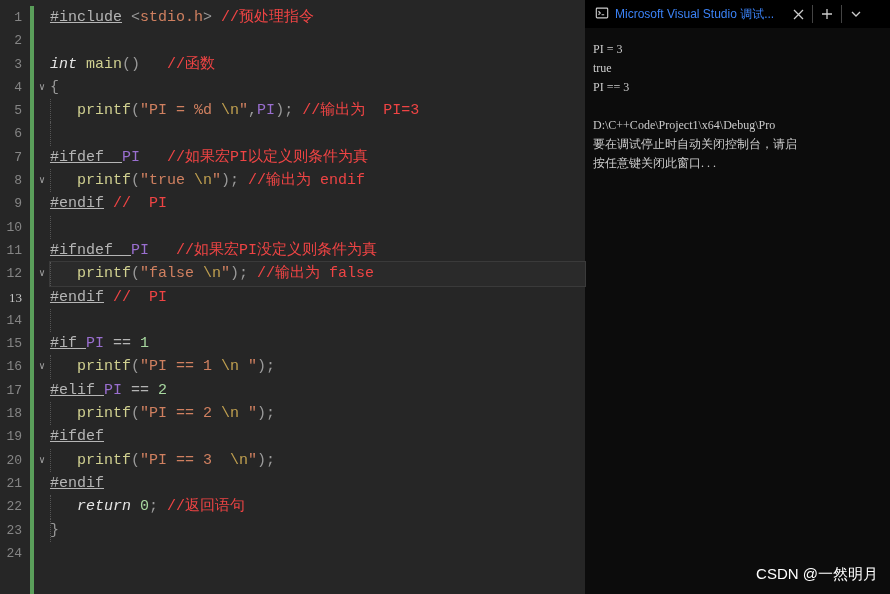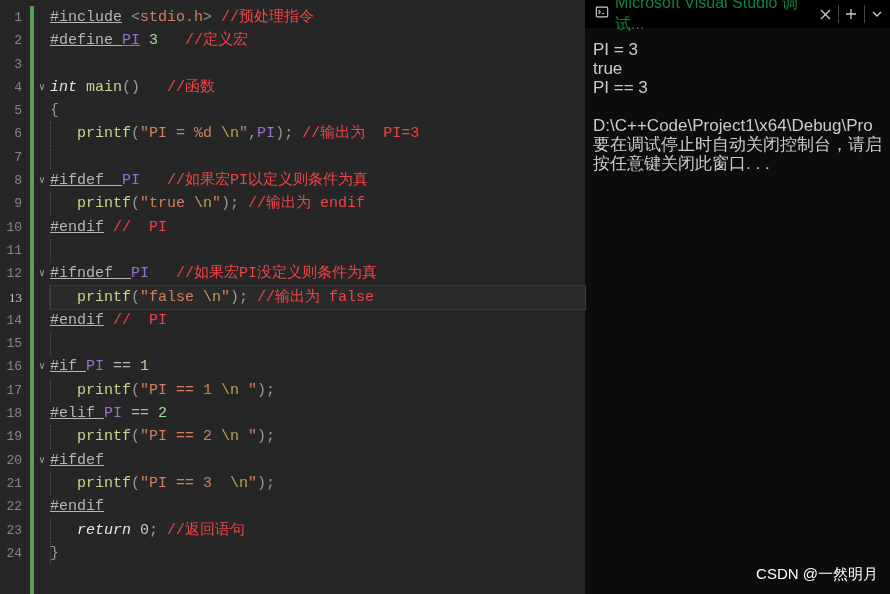--- a/index.html
+++ b/index.html
@@ -91,23 +91,23 @@
   flex: 1;
   background: #0c0c0c;
   display: flex;
   flex-direction: column;
 }
 .term-tabs {
   height: 28px;
   background: #000;
   display: flex;
   align-items: center;
-  color: #15803d;
+  color: #3b82f6;
   font-family: 'Segoe UI', sans-serif;
-  font-size: 16px;
+  font-size: 12px;
 }
 .term-tab {
   display: flex;
   align-items: center;
   gap: 6px;
   padding: 0 10px;
   height: 100%;
 }
 .term-tab svg { width: 14px; height: 14px; }
 .term-close, .term-add, .term-drop {
@@ -119,22 +119,22 @@
   color: #ccc;
 }
 .term-divider {
   width: 1px;
   height: 18px;
   background: #444;
 }
 .term-body {
   padding: 12px 8px;
   color: #cccccc;
-  font-size: 17px;
-  font-family: Liberation Sans, sans-serif;
+  font-size: 12px;
+  font-family: Liberation Serif, serif;
   white-space: pre-wrap;
   line-height: 19px;
 }
 .watermark {
   position: absolute;
   right: 12px;
   bottom: 10px;
   color: #ffffff;
   font-family: 'Microsoft YaHei', sans-serif;
   font-size: 15px;
@@ -192,21 +192,20 @@
       <div class="fold"></div>
       <div class="fold"></div>
       <div class="fold">∨</div>
       <div class="fold"></div>
       <div class="fold"></div>
       <div class="fold"></div>
       <div class="fold"></div>
     </div>
   <div class="code" id="code">
       <div class="line"><span class="pp">#include</span><span class="pn"> &lt;</span><span class="inc">stdio.h</span><span class="pn">&gt; </span><span class="cmt">//预处理指令</span></div>
-      <div class="line"><span class="pp">#define </span><span class="mac" style="text-decoration: underline;">PI</span><span> </span><span class="num">3</span><span>   </span><span class="cmt">//定义宏</span></div>
       <div class="line"></div>
       <div class="line"><span class="kw">int</span><span> </span><span class="fn">main</span><span class="pn">()   </span><span class="cmt">//函数</span></div>
       <div class="line"><span class="pn">{</span></div>
       <div class="line"><span class="guide"></span><span>   </span><span class="fn">printf</span><span class="pn">(</span><span class="str">"PI = %d </span><span class="esc">\n</span><span class="str">"</span><span class="pn">,</span><span class="mac">PI</span><span class="pn">); </span><span class="cmt">//输出为  PI=3</span></div>
       <div class="line"><span class="guide"></span></div>
       <div class="line"><span class="pp">#ifdef  </span><span class="mac">PI</span><span>   </span><span class="cmt">//如果宏PI以定义则条件为真</span></div>
       <div class="line"><span class="guide"></span><span>   </span><span class="fn">printf</span><span class="pn">(</span><span class="str">"true </span><span class="esc">\n</span><span class="str">"</span><span class="pn">); </span><span class="cmt">//输出为 endif</span></div>
       <div class="line"><span class="pp">#endif</span><span> </span><span class="cmt">//  PI</span></div>
       <div class="line"><span class="guide"></span></div>
       <div class="line"><span class="pp">#ifndef  </span><span class="mac">PI</span><span>   </span><span class="cmt">//如果宏PI没定义则条件为真</span></div>

